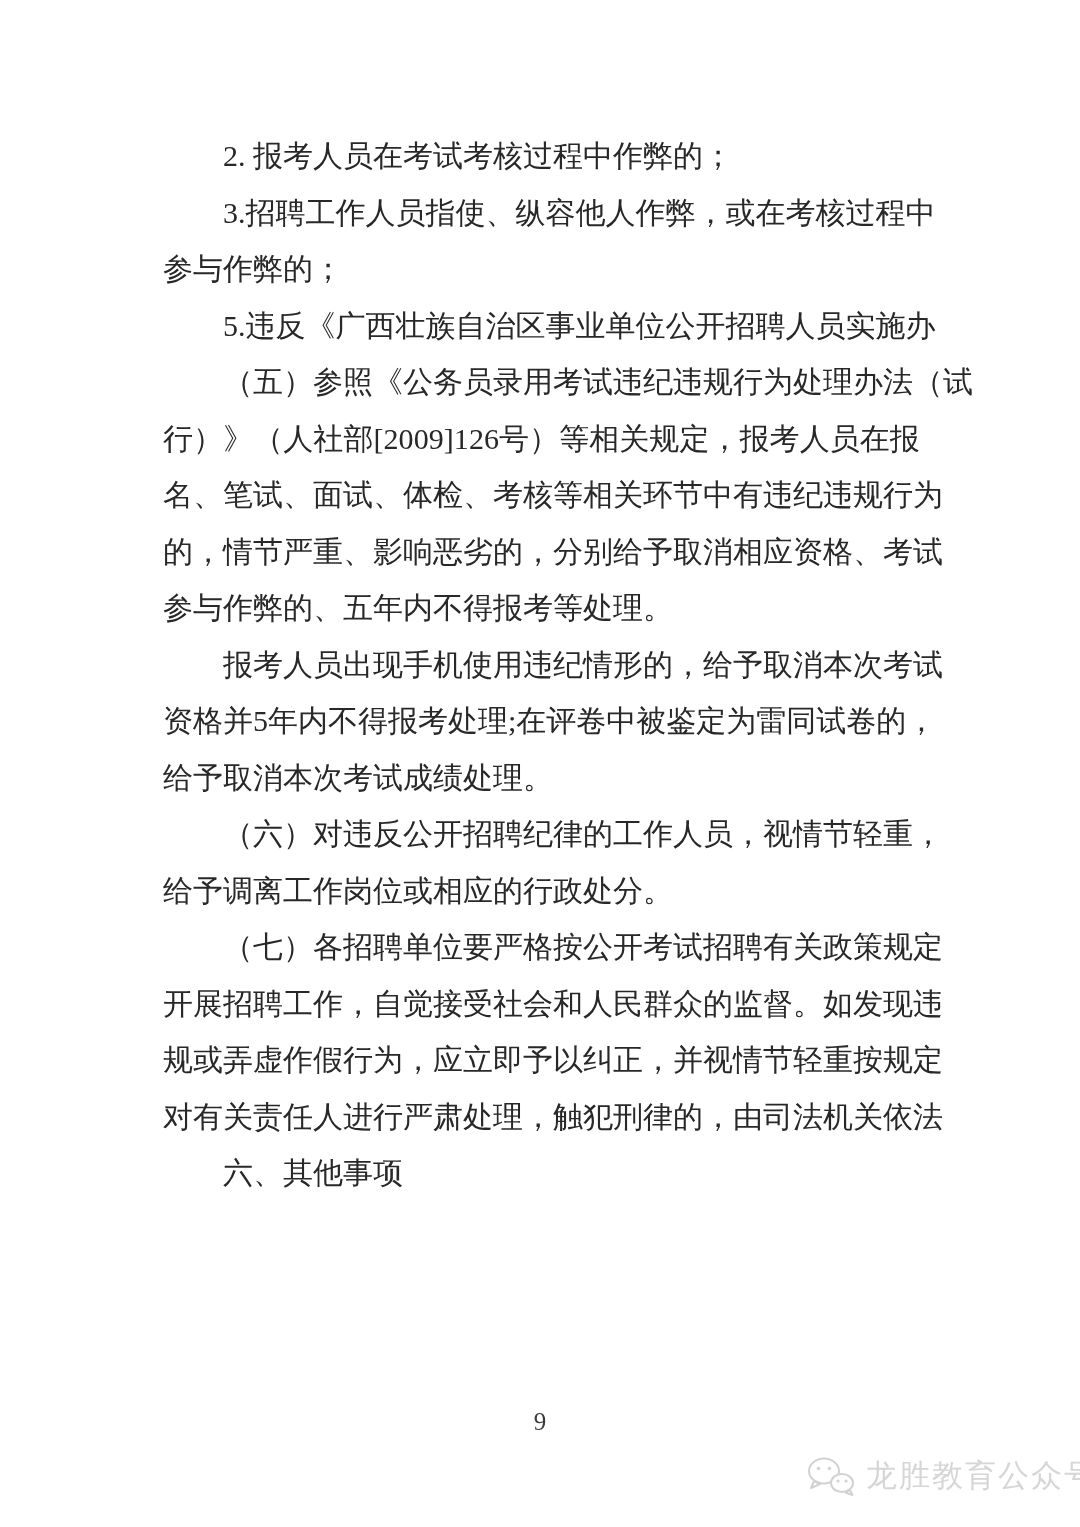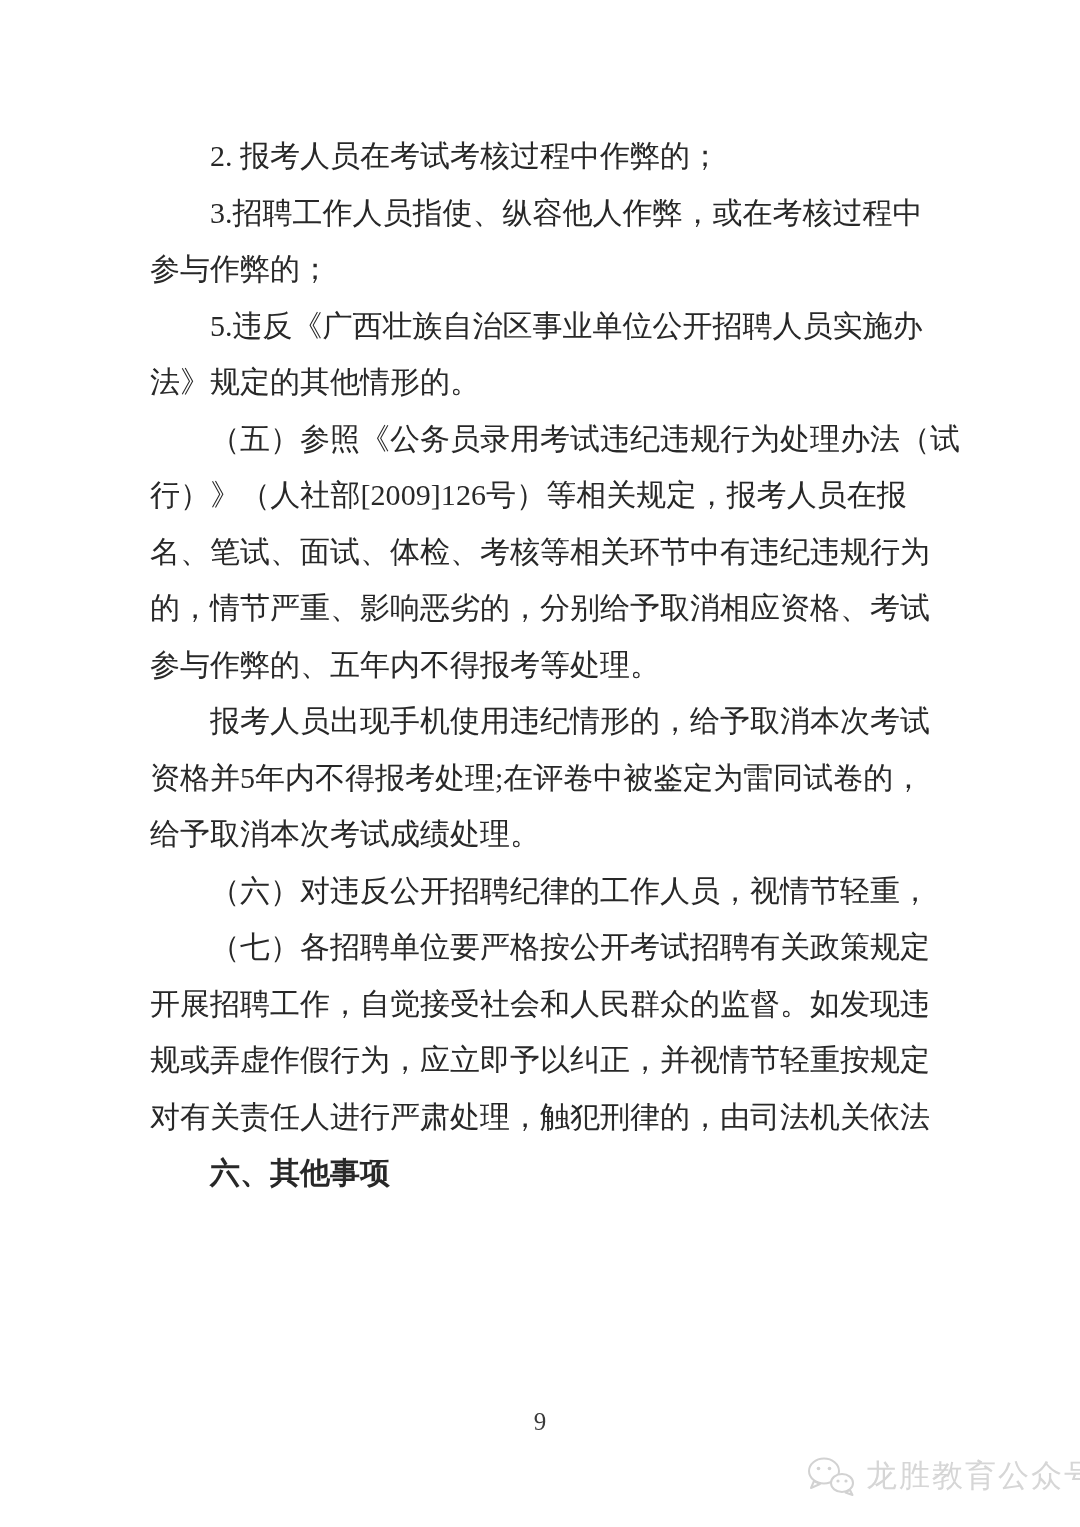--- a/index.html
+++ b/index.html
@@ -10,21 +10,21 @@
   .page {
     position: relative;
     width: 1080px;
     height: 1527px;
     background: #ffffff;
     overflow: hidden;
     font-family: "Liberation Serif", "DejaVu Serif", serif;
   }
   .content {
     position: absolute;
-    left: 150px;
+    left: 163px;
     top: 128px;
     width: 757px;
   }
   .line {
     box-sizing: border-box;
     width: 100%;
     height: 56.5px;
     line-height: 56.5px;
     font-size: 30px;
     color: #282828;
@@ -35,21 +35,21 @@
   }
   .line.fill {
     display: flex;
     justify-content: space-between;
     align-items: center;
   }
   .line.fill span {
     display: inline-block;
   }
   .line.bold {
-    font-weight: bold;
+    font-weight: normal;
   }
   .page-number {
     position: absolute;
     left: 0;
     top: 1408px;
     width: 100%;
     text-align: center;
     font-size: 25px;
     color: #3a3a3a;
     font-family: "Liberation Serif", "DejaVu Serif", serif;
@@ -129,21 +129,20 @@
         <span>公</span>
         <span>开</span>
         <span>招</span>
         <span>聘</span>
         <span>人</span>
         <span>员</span>
         <span>实</span>
         <span>施</span>
         <span>办</span>
       </div>
-      <div class="line">法》规定的其他情形的。</div>
       <div class="line indent fill">
         <span>（</span>
         <span>五</span>
         <span>）</span>
         <span>参</span>
         <span>照</span>
         <span>《</span>
         <span>公</span>
         <span>务</span>
         <span>员</span>
@@ -328,20 +327,21 @@
         <span>人</span>
         <span>员</span>
         <span>，</span>
         <span>视</span>
         <span>情</span>
         <span>节</span>
         <span>轻</span>
         <span>重</span>
         <span>，</span>
       </div>
+      <div class="line">给予调离工作岗位或相应的行政处分。</div>
       <div class="line indent fill">
         <span>（</span>
         <span>七</span>
         <span>）</span>
         <span>各</span>
         <span>招</span>
         <span>聘</span>
         <span>单</span>
         <span>位</span>
         <span>要</span>

